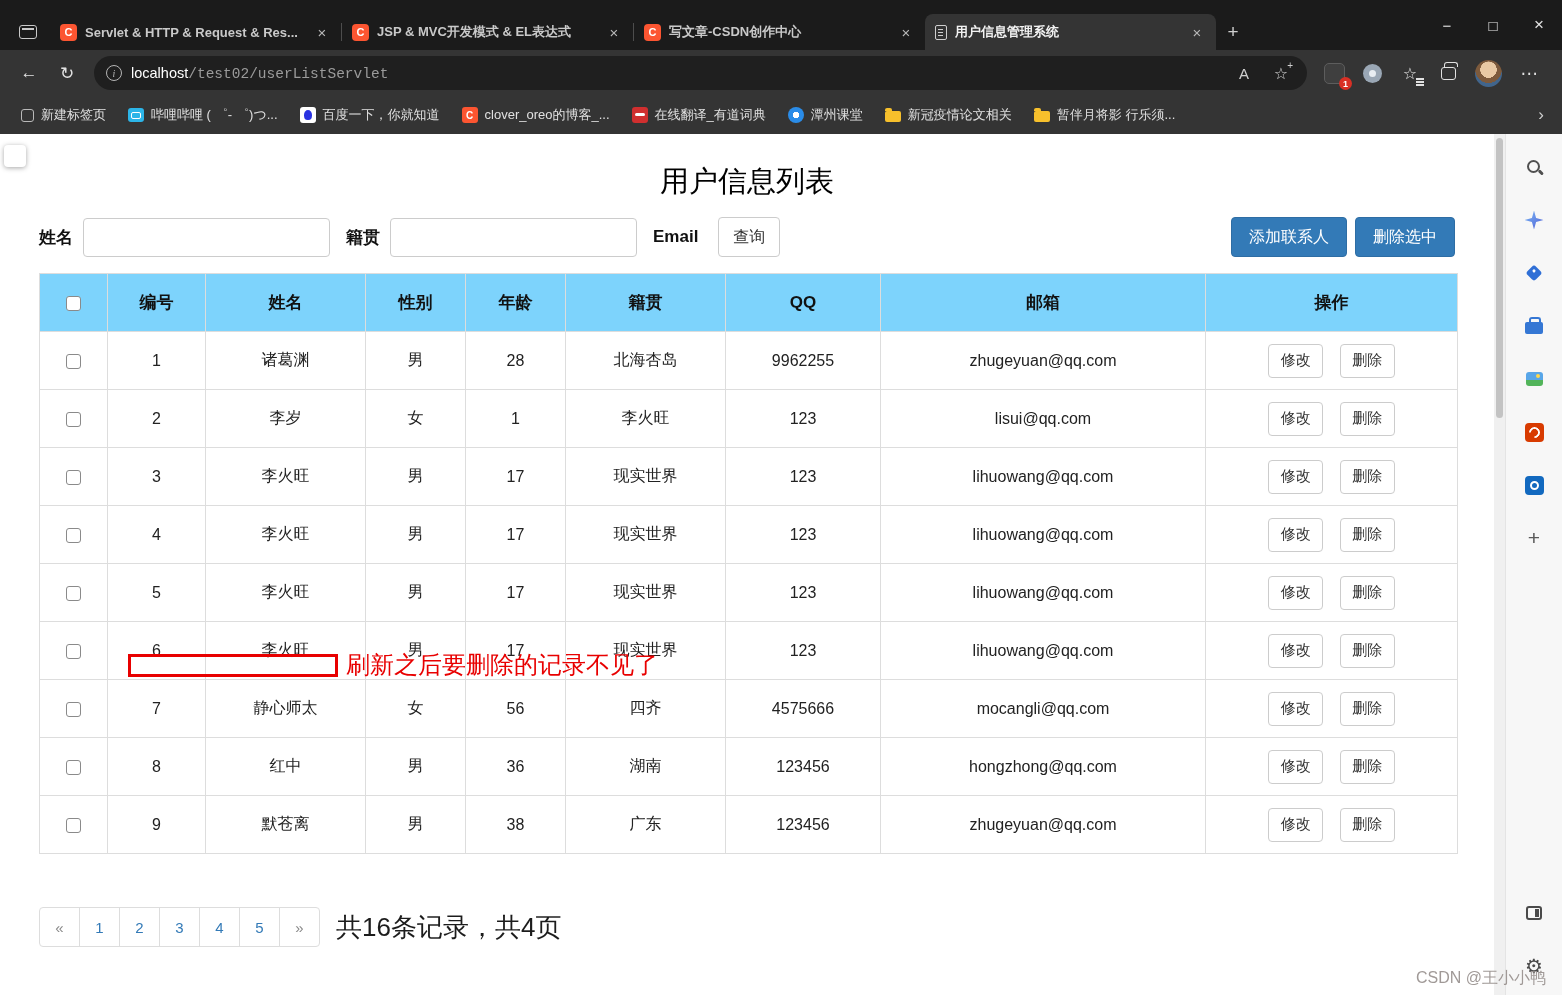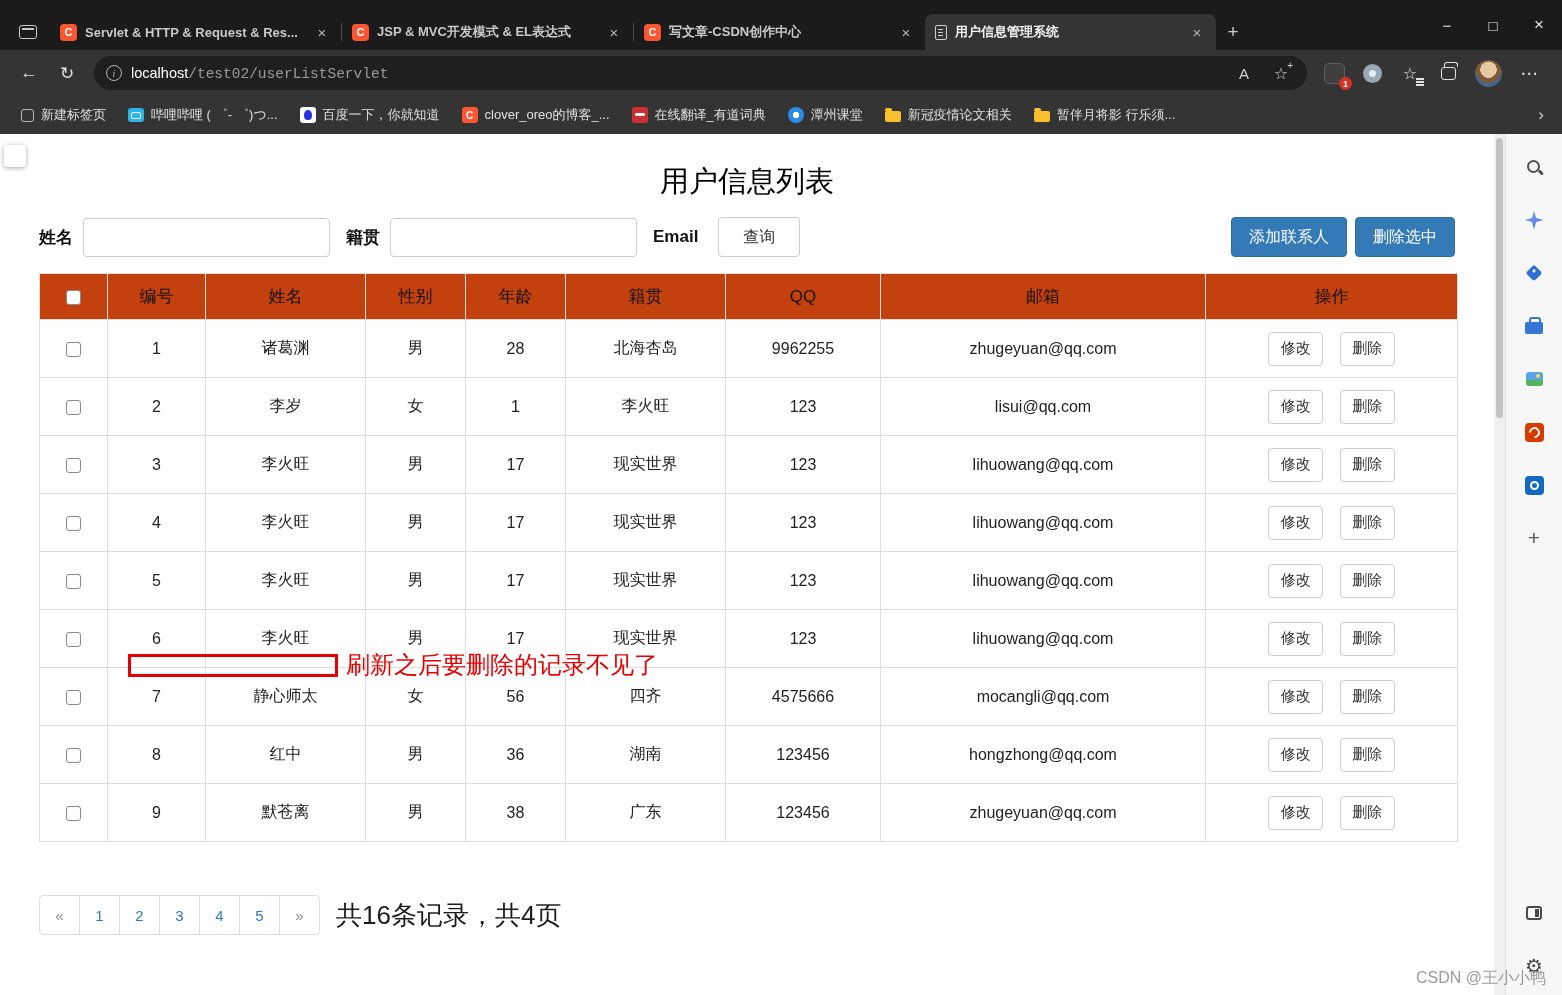--- a/index.html
+++ b/index.html
@@ -91,26 +91,26 @@
   .ic-gear{color:#4a4a4a;font-size:20px;}
 
   
   .page-corner{position:absolute;left:4px;top:11px;width:22px;height:22px;background:#fff;border-radius:4px;box-shadow:0 1px 5px rgba(0,0,0,.35);}
   .page-title{font-size:29px;font-weight:500;color:#000000;text-align:center;margin-top:28px;}
   .toolbar{display:flex;align-items:center;margin:15px 39px 0;height:40px;}
   .toolbar label{font-size:17px;font-weight:bold;color:#111;margin-right:10px;flex:none;}
   .lbl-gap{margin-left:16px;}
   .txt{width:247px;height:39px;border:1px solid #ccc;border-radius:4px;padding:0 10px;font-size:15px;font-family:inherit;color:#333;flex:none;}
   .txt::placeholder{color:#a9a9a9;}
-  .btn-default{margin-left:10px;width:82px;height:40px;background:#fff;border:1px solid #ccc;border-radius:4px;font-size:16px;color:#333;font-family:inherit;flex:none;}
+  .btn-default{margin-left:10px;width:62px;height:40px;background:#fff;border:1px solid #ccc;border-radius:4px;font-size:16px;color:#333;font-family:inherit;flex:none;}
   .spacer{flex:1;}
   .btn-primary{height:40px;padding:0 17px;background:#337ab7;border:1px solid #2e6da4;border-radius:4px;color:#fff;font-size:16px;margin-left:8px;font-family:inherit;flex:none;}
   .user-table{border-collapse:collapse;margin:16px 39px 0;width:1418px;table-layout:fixed;}
   .user-table th,.user-table td{border:1px solid #ddd;text-align:center;vertical-align:middle;overflow:hidden;}
-  .user-table th{background:#c2410c;height:46px;font-size:17px;font-weight:normal;color:#111;}
+  .user-table th{background:#7dd3fc;height:58px;font-size:17px;font-weight:bold;color:#111;}
   .user-table td{height:58px;font-size:16px;color:#222;}
   .cb{display:inline-block;width:15px;height:15px;border:1px solid #8a8a8a;border-radius:3px;background:#fff;vertical-align:middle;}
   .btn-sm{width:55px;height:34px;background:#fff;border:1px solid #ccc;border-radius:4px;font-size:15px;color:#333;font-family:inherit;}
   .btn-sm + .btn-sm{margin-left:12px;}
   .pager-row{display:flex;align-items:center;margin:53px 0 0 39px;}
   .pager{display:flex;}
   .pg{min-width:41px;height:40px;padding:0 8px;border:1px solid #ddd;background:#fff;display:flex;align-items:center;justify-content:center;font-size:15px;color:#337ab7;margin-left:-1px;}
   .pg:first-child{margin-left:0;border-radius:4px 0 0 4px;}
   .pg:last-child{border-radius:0 4px 4px 0;}
   .pg.arrow{color:#8a8a8a;}

